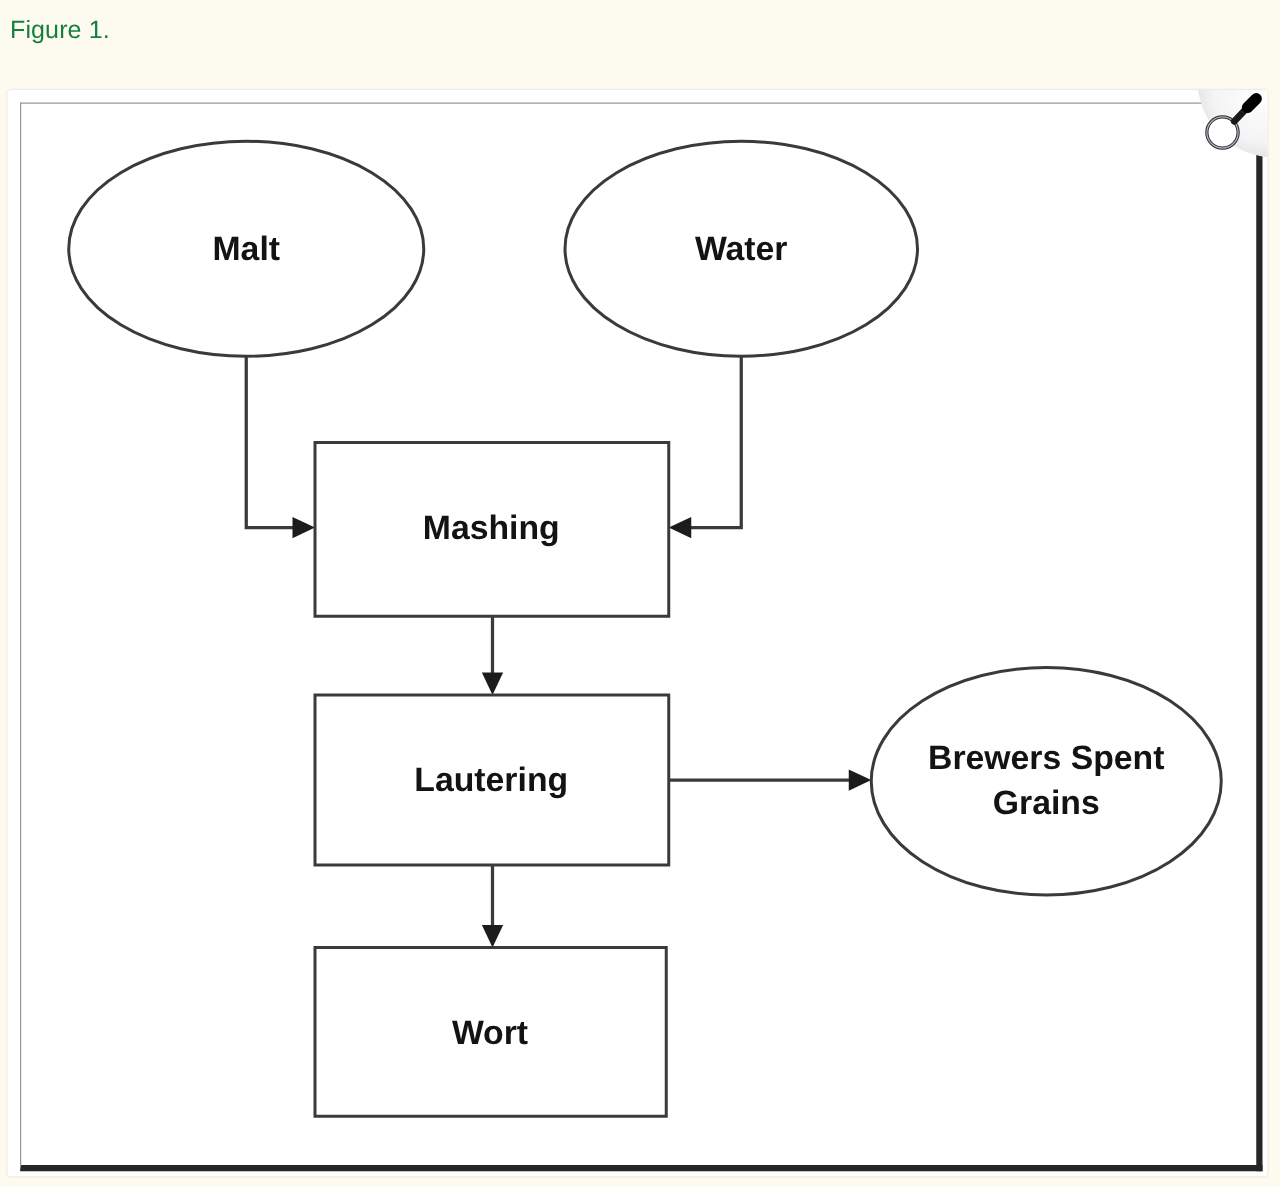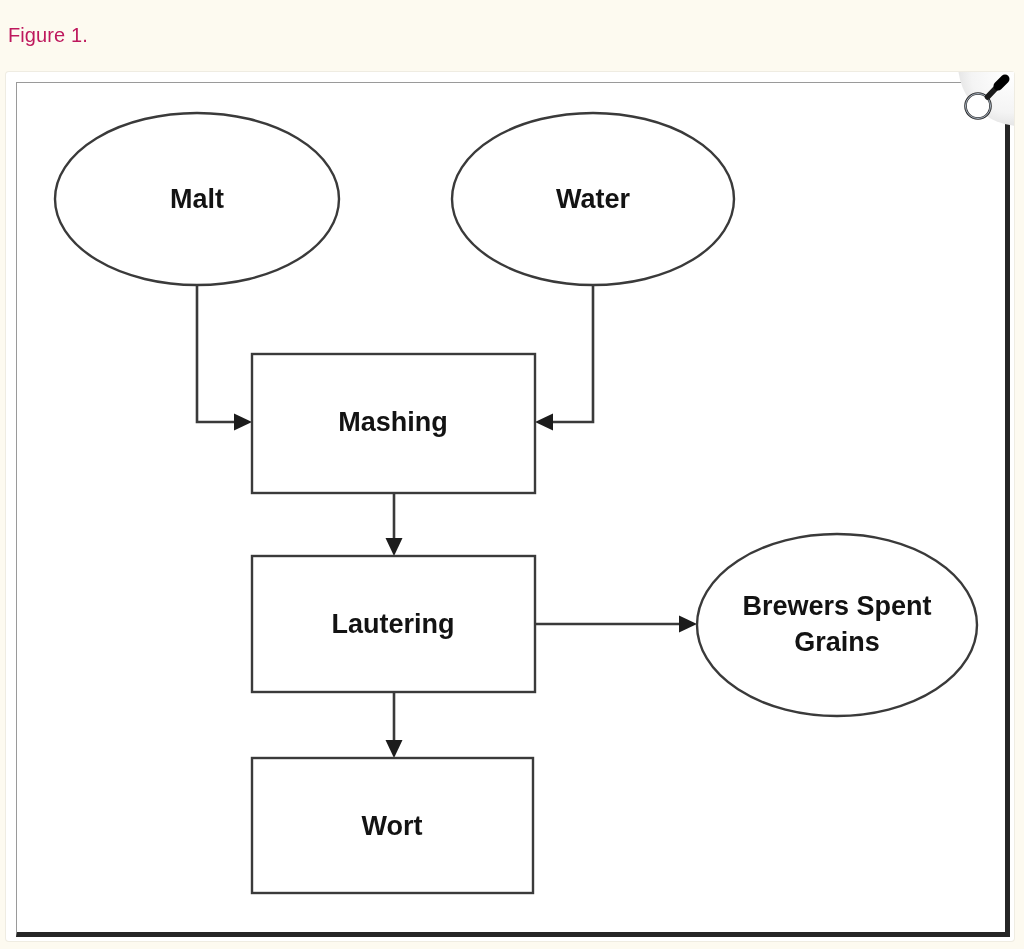--- a/index.html
+++ b/index.html
@@ -12,24 +12,24 @@
     background: #fdfaf0;
     font-family: "Liberation Sans", sans-serif;
     overflow: hidden;
     position: relative;
   }
 
   
   #figure-caption {
     position: absolute;
     left: 8px;
-    top: 21px;
+    top: 10px;
     font-size: 20px;
     line-height: 28px;
-    color: #be185d;
+    color: #15803d;
     font-family: "Liberation Sans", sans-serif;
     letter-spacing: 0.1px;
   }
 
   
   #figure-panel {
     position: absolute;
     left: 6px;
     top: 72px;
     width: 1008px;

